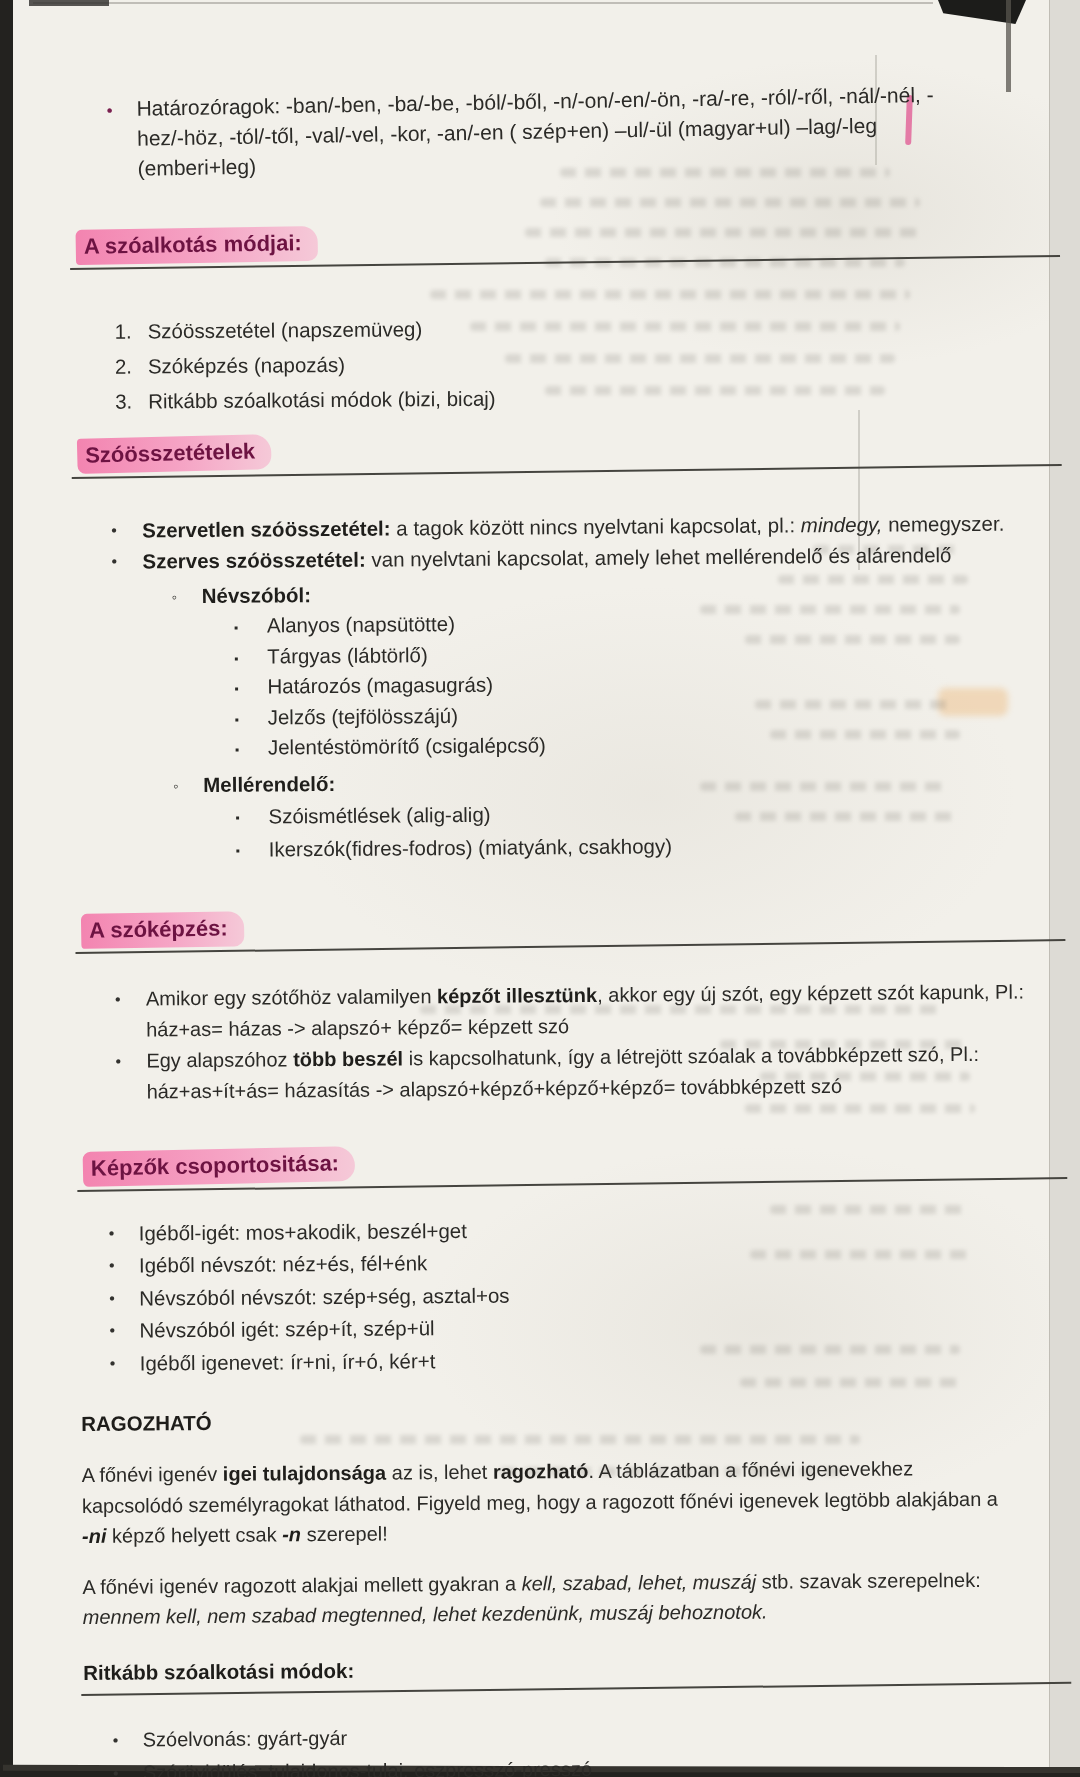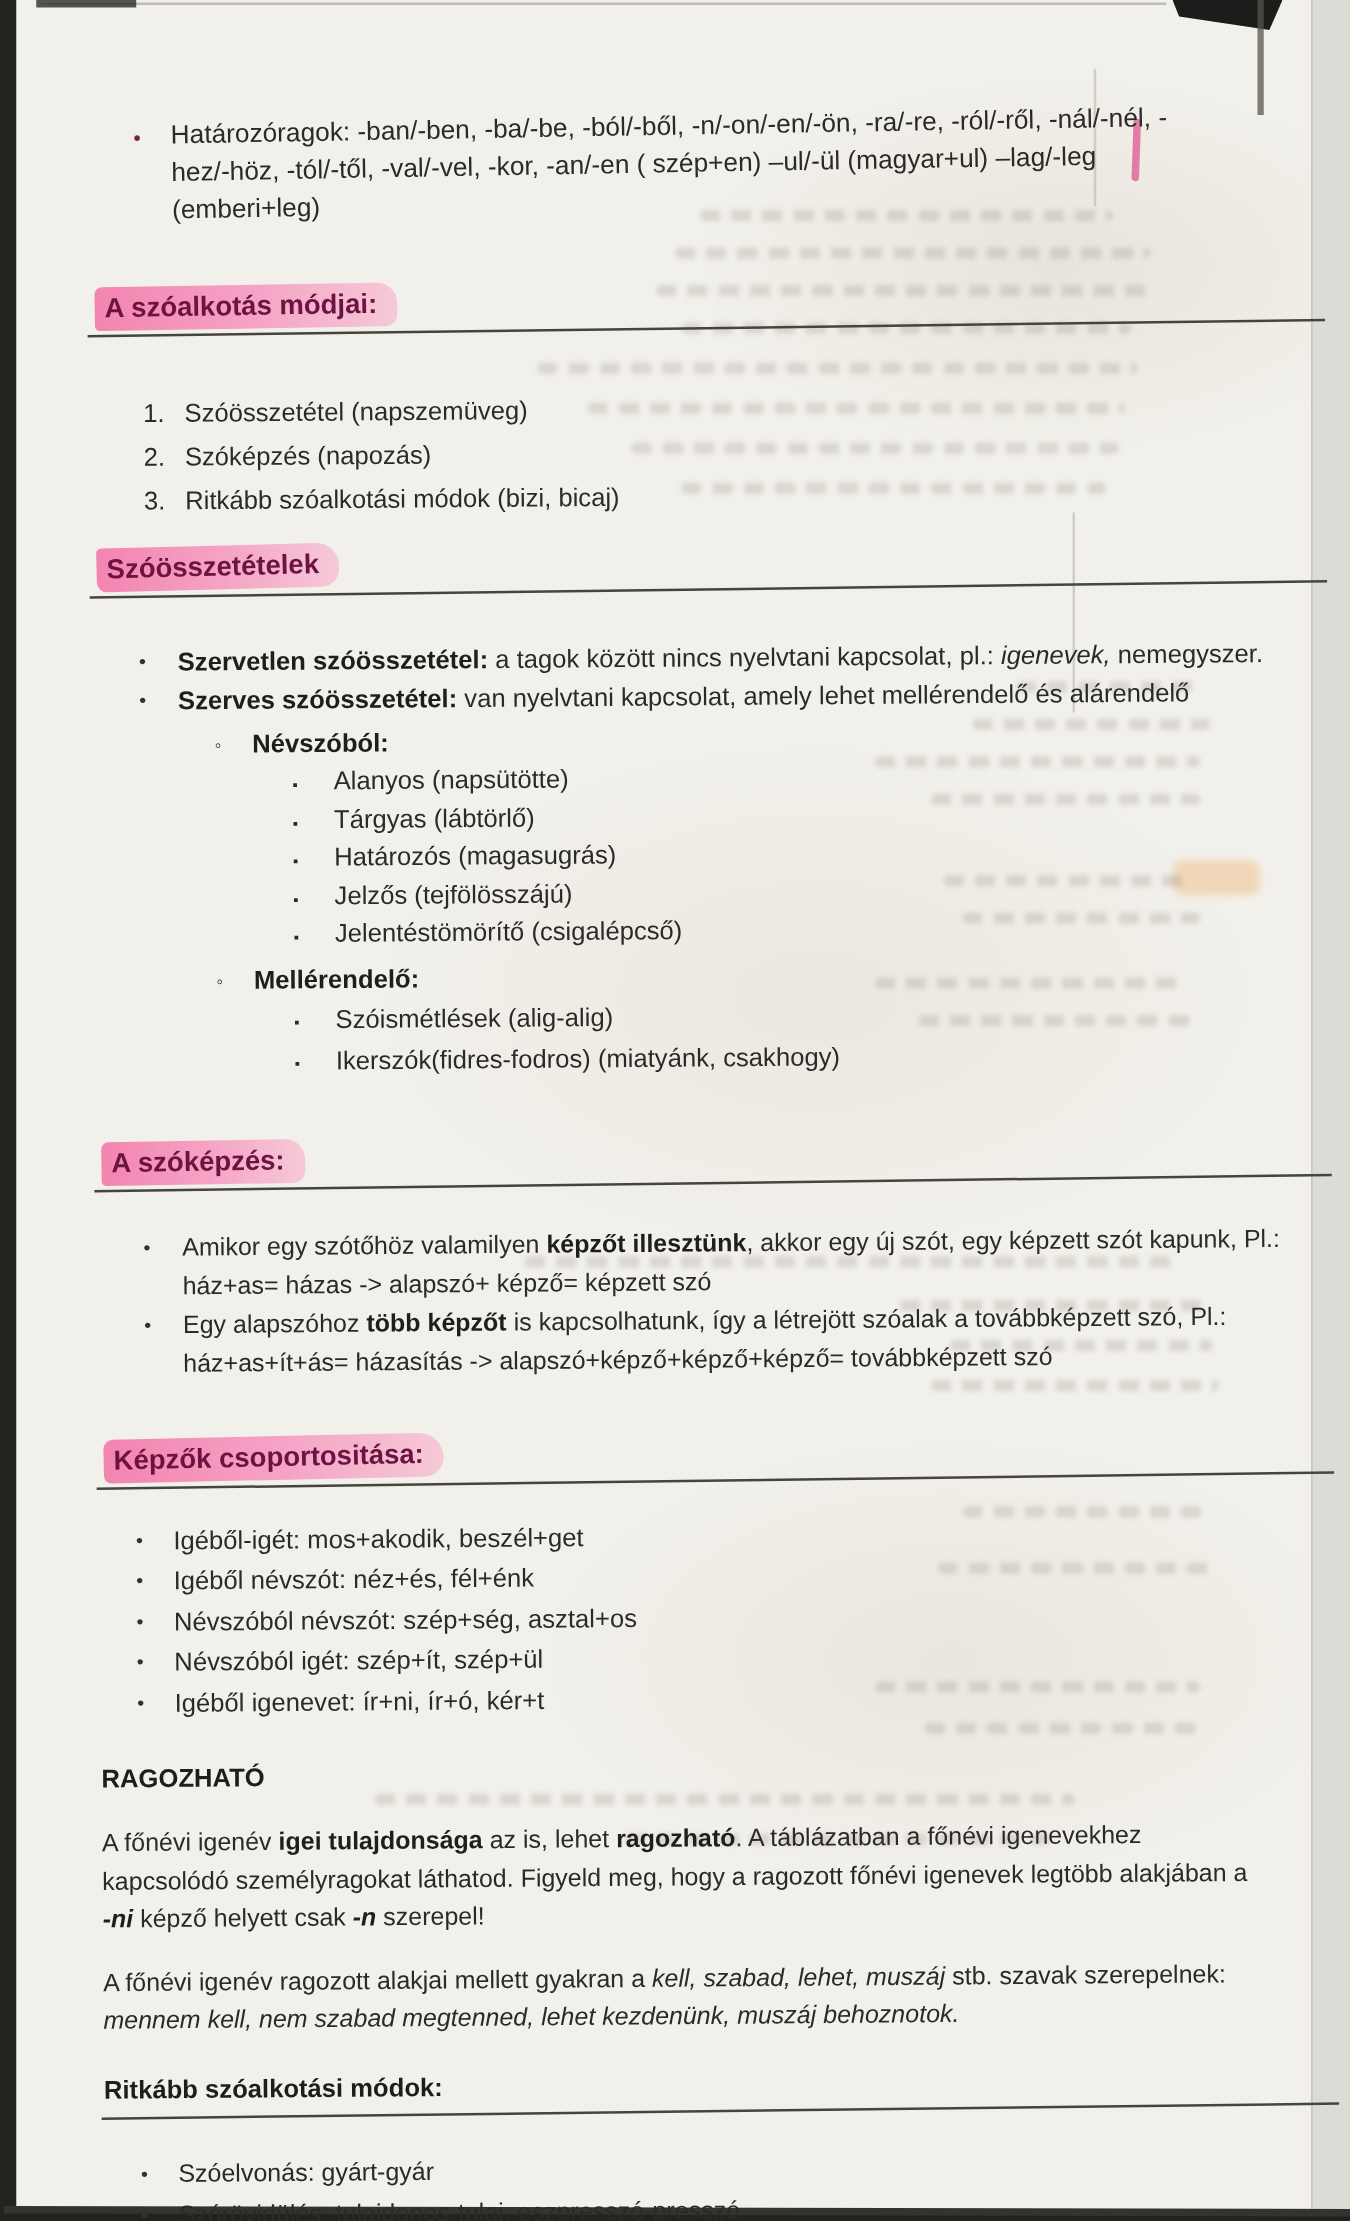--- a/index.html
+++ b/index.html
@@ -138,21 +138,21 @@
       </div>
 
       <div style="margin-top:20px;">
         <span class="hl" style="transform:rotate(-1deg);border-radius:4px 18px 14px 8px;">Szóösszetételek</span>
       </div>
       <div class="rule"></div>
 
       <div class="ul">
         <div class="li">
           <span class="m1">•</span>
-          <div class="tx"><b>Szervetlen szóösszetétel:</b><span> a tagok között nincs nyelvtani kapcsolat, pl.: </span><i>igenevek,</i><span> nemegyszer.</span></div>
+          <div class="tx"><b>Szervetlen szóösszetétel:</b><span> a tagok között nincs nyelvtani kapcsolat, pl.: </span><i>mindegy,</i><span> nemegyszer.</span></div>
         </div>
         <div class="li">
           <span class="m1">•</span>
           <div class="tx"><b>Szerves szóösszetétel:</b><span> van nyelvtani kapcsolat, amely lehet mellérendelő és alárendelő</span></div>
         </div>
 
         <div class="li mt4">
           <span class="m2">◦</span>
           <div class="tx"><b>Névszóból:</b></div>
         </div>
@@ -196,21 +196,21 @@
       </div>
       <div class="rule"></div>
 
       <div class="ul-k">
         <div class="li">
           <span class="m1">•</span>
           <div class="tx" style="max-width:880px;"><span>Amikor egy szótőhöz valamilyen </span><b>képzőt illesztünk</b><span>, akkor egy új szót, egy képzett szót kapunk, Pl.: ház+as= házas -&gt; alapszó+ képző= képzett szó</span></div>
         </div>
         <div class="li">
           <span class="m1">•</span>
-          <div class="tx" style="max-width:880px;"><span>Egy alapszóhoz </span><b>több képzőt</b><span> is kapcsolhatunk, így a létrejött szóalak a továbbképzett szó, Pl.: ház+as+ít+ás= házasítás -&gt; alapszó+képző+képző+képző= továbbképzett szó</span></div>
+          <div class="tx" style="max-width:880px;"><span>Egy alapszóhoz </span><b>több beszél</b><span> is kapcsolhatunk, így a létrejött szóalak a továbbképzett szó, Pl.: ház+as+ít+ás= házasítás -&gt; alapszó+képző+képző+képző= továbbképzett szó</span></div>
         </div>
       </div>
 
       <div style="margin-top:44px;">
         <span class="hl" style="transform:rotate(-.8deg);border-radius:8px 20px 16px 6px;">Képzők csoportositása:</span>
       </div>
       <div class="rule"></div>
 
       <div class="ul-g">
         <div class="li">

